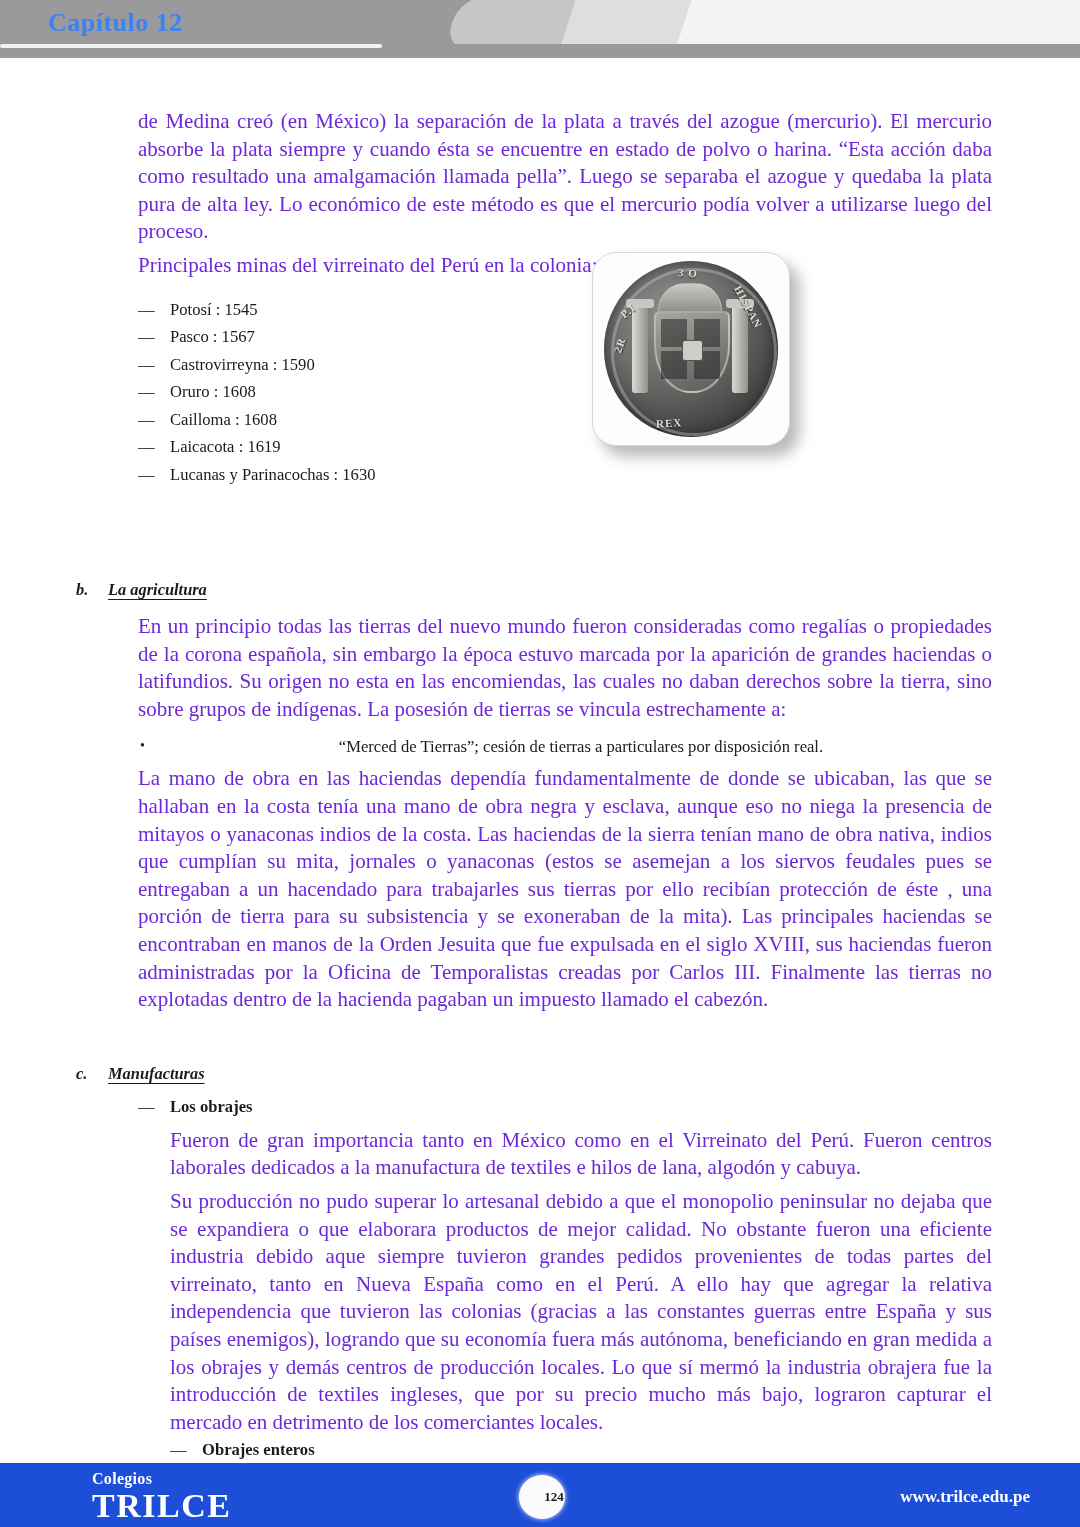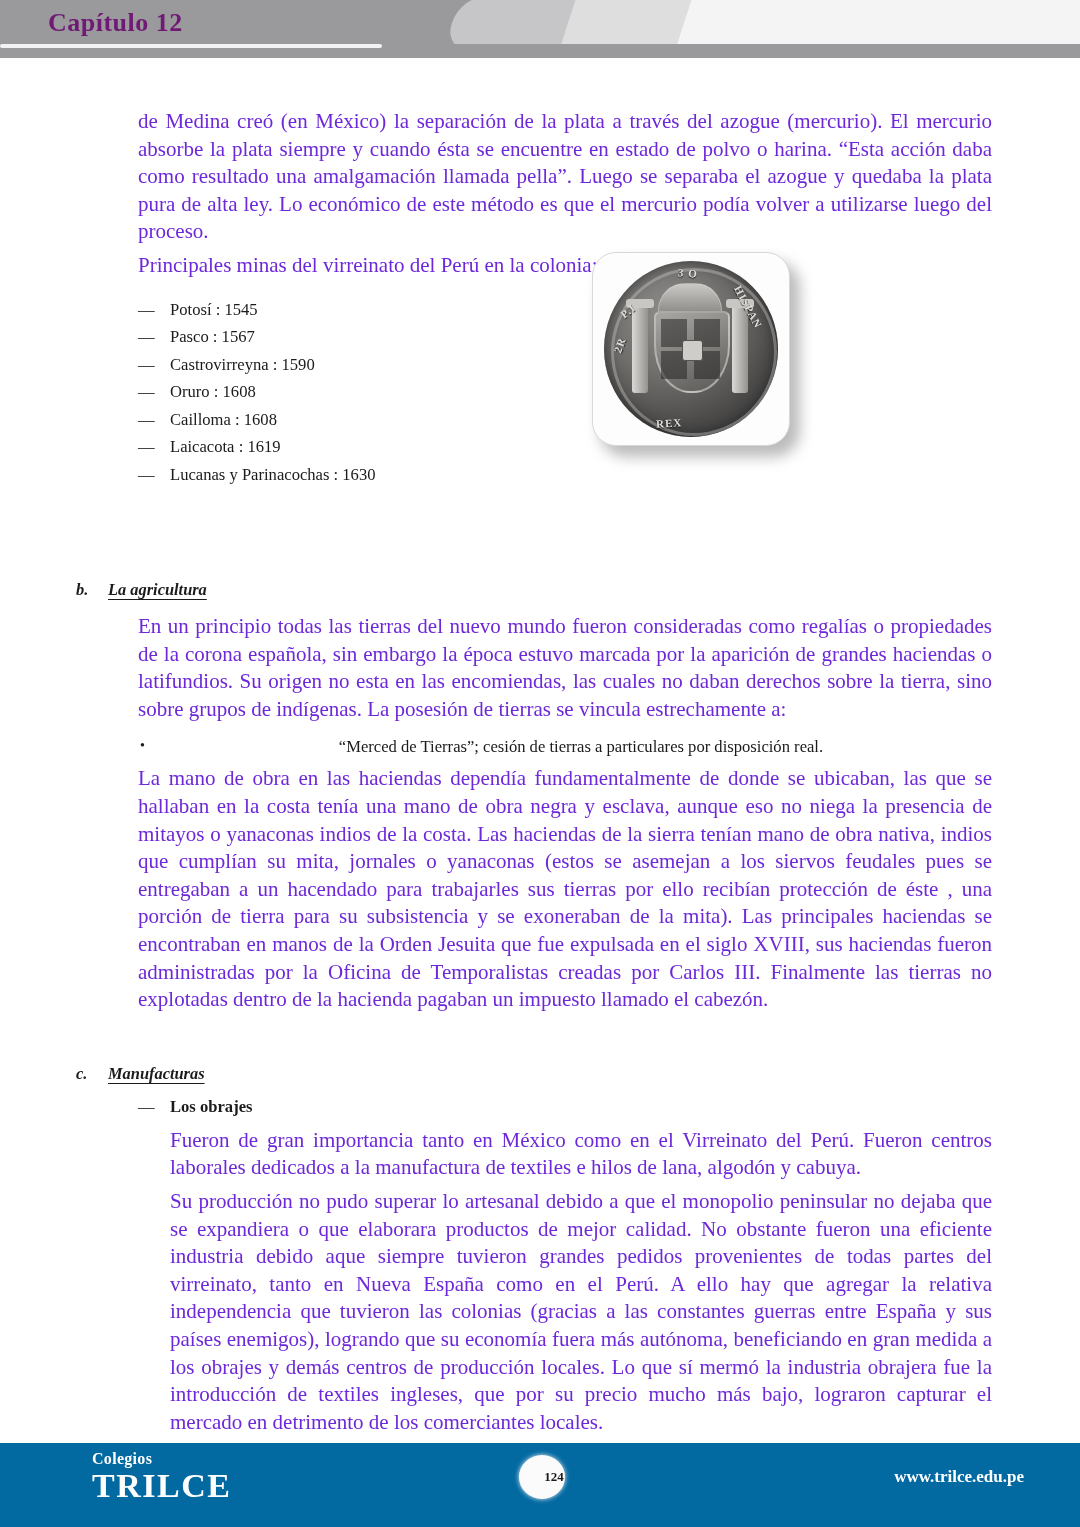--- a/index.html
+++ b/index.html
@@ -69,21 +69,21 @@
     width: 250px;
     height: 54px;
     background: #f4f4f4;
   }
   .chapter-title {
     position: absolute;
     left: 48px;
     top: 8px;
     font-size: 26px;
     font-weight: bold;
-    color: #701a75;
+    color: #3b82f6;
     letter-spacing: 0.5px;
     z-index: 5;
     font-family: "Liberation Serif", "DejaVu Serif", serif;
   }
   .chapter-rule {
     position: absolute;
     left: 0;
     top: 44px;
     width: 382px;
     height: 4px;
@@ -324,22 +324,22 @@
   .sp-10 { height: 10px; }
   .sp-20 { height: 20px; }
   .sp-26 { height: 26px; }
 
   
   .page-footer {
     position: absolute;
     left: 0;
     bottom: 0;
     width: 1080px;
-    height: 84px;
-    background: #0369a1;
+    height: 64px;
+    background: #1d4ed8;
   }
   .brand {
     position: absolute;
     left: 92px;
     top: 8px;
     color: #ffffff;
     line-height: 1;
   }
   .brand .b-small {
     font-size: 16px;
@@ -368,21 +368,21 @@
     justify-content: center;
   }
   .page-badge span {
     font-size: 13px;
     font-weight: bold;
     color: #1b1b1b;
     margin-left: 24px;
   }
   .site-url {
     position: absolute;
-    right: 56px;
+    right: 50px;
     top: 24px;
     color: #ffffff;
     font-size: 17px;
     font-weight: bold;
     font-family: "Liberation Serif", "DejaVu Serif", serif;
   }
 </style>
 </head>
 <body>
 

